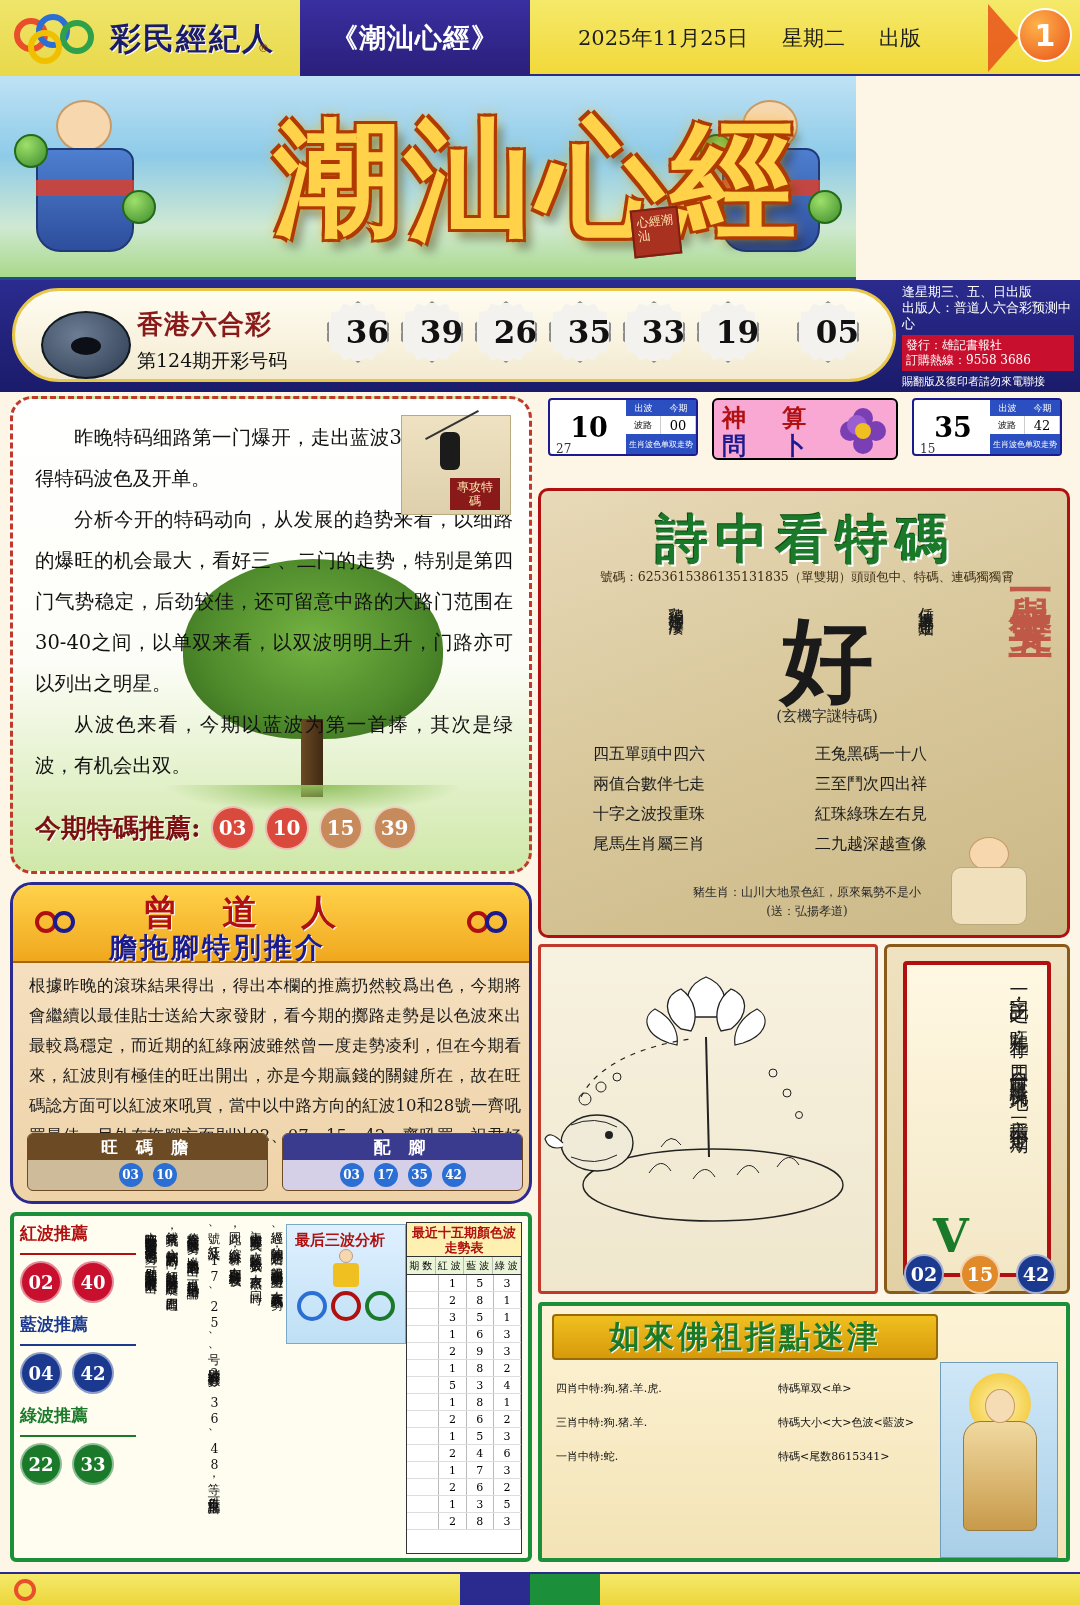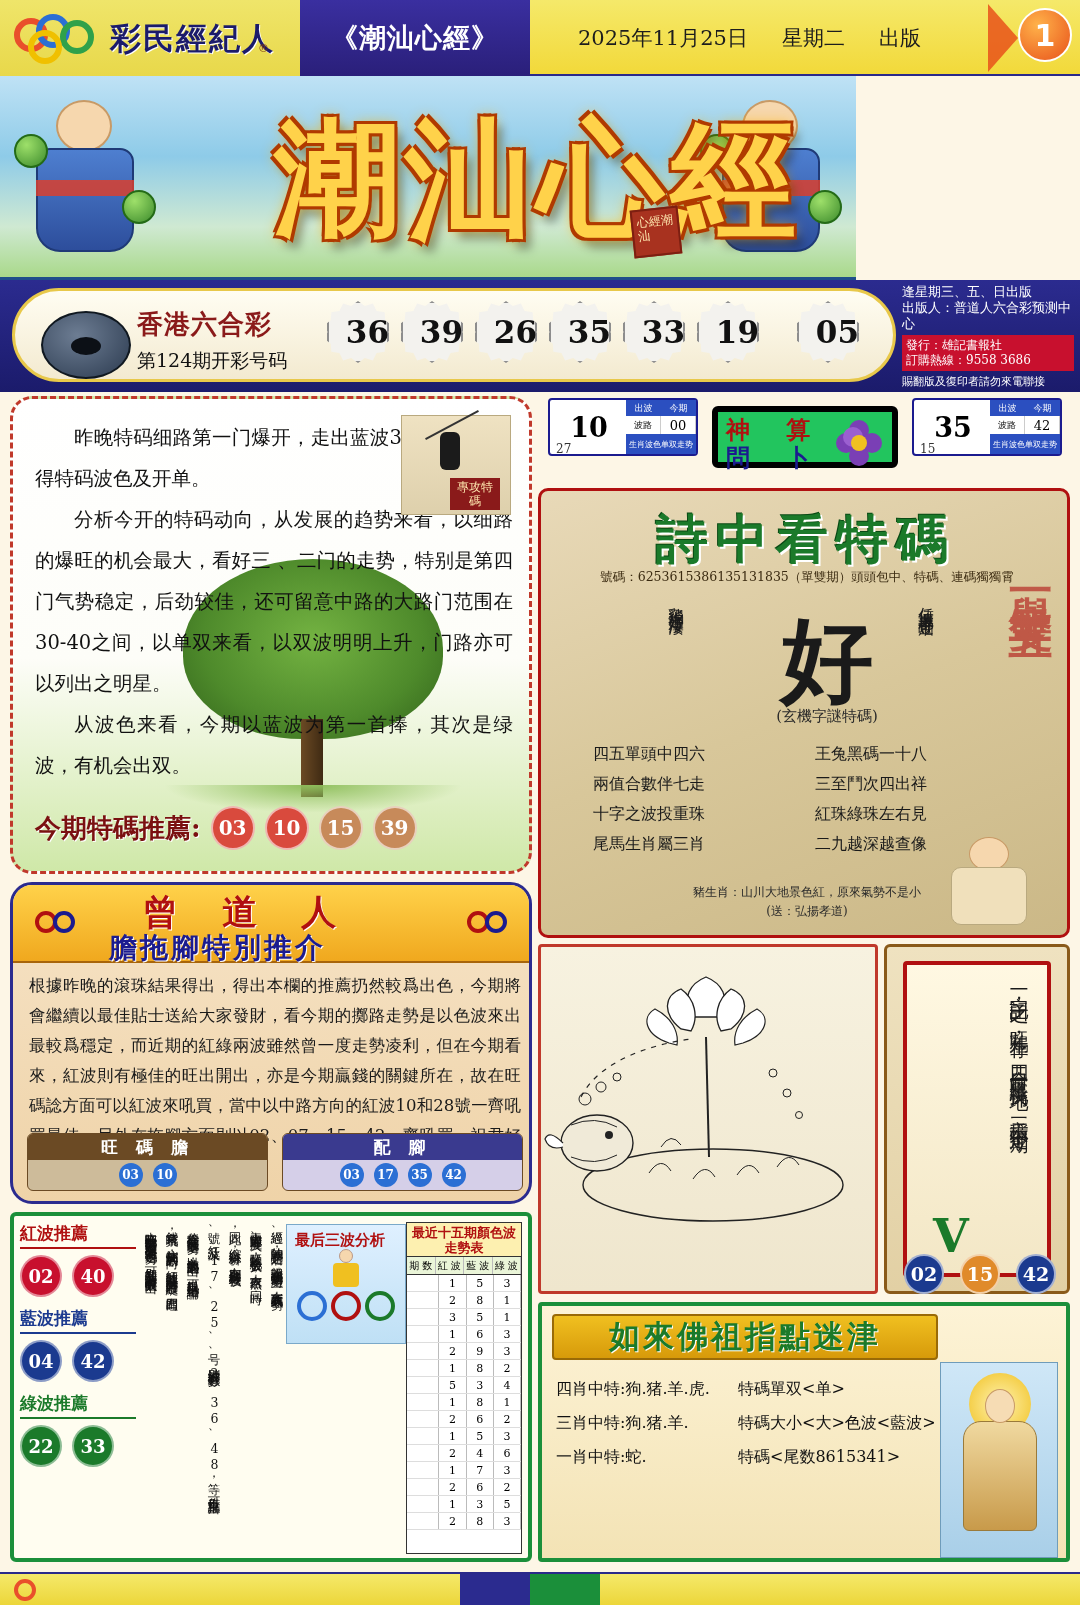--- a/index.html
+++ b/index.html
@@ -311,21 +311,21 @@
   .wave {
     position:absolute; left:10px; top:820px; width:522px; height:350px;
     border:4px solid #1b8f3a; border-radius:6px;
     background:#fffdf0; overflow:hidden;
   }
   .wave-left { position:absolute; left:6px; top:6px; width:116px; height:332px; }
   .wv-group { margin-bottom:10px; }
   .wv-title {
     font-size:17px; font-weight:bold; color:#b01010;
     font-family:"DejaVu Serif","Liberation Serif",serif;
-    border-bottom:2px solid #b01010; padding-bottom:2px; margin-bottom:6px;
+    border-bottom:2px solid #b01010; padding-bottom:8px; margin-bottom:6px;
   }
   .wv-title.blue { color:#1b3a8f; border-color:#1b3a8f; }
   .wv-title.green { color:#1b7a2a; border-color:#1b7a2a; }
   .wv-balls { display:flex; gap:10px; }
   .wv-ball {
     width:42px; height:42px; border-radius:50%;
     display:flex; align-items:center; justify-content:center;
     color:#fff; font-size:18px; font-weight:bold;
     font-family:"DejaVu Serif","Liberation Serif",serif;
     border:2px solid rgba(255,255,255,.5);
@@ -393,21 +393,21 @@
     font-size:27px; font-weight:bold; }
   .tp-sub { position:absolute; left:6px; bottom:-2px; font-size:12px; color:#333; }
   .tp-grid { position:absolute; right:0; top:0; width:70px; height:54px; }
   .tp-g1 { position:absolute; left:0; top:0; width:70px; height:16px; background:#2b4fc0; color:#fff; font-size:9px; display:flex; }
   .tp-g1 div { flex:1; display:flex; align-items:center; justify-content:center; }
   .tp-g2 { position:absolute; left:0; top:16px; width:70px; height:18px; font-size:13px; display:flex; }
   .tp-g2 div { flex:1; display:flex; align-items:center; justify-content:center; border-right:1px solid #ccc; }
   .tp-g3 { position:absolute; left:0; top:34px; width:70px; height:20px; background:#2b4fc0; color:#fff; font-size:8px; display:flex; align-items:center; justify-content:center; text-align:center; line-height:9px;}
   .shensuan {
     position:absolute; left:712px; top:6px; width:186px; height:62px;
-    background:#22c55e; border:6px solid #000000; border-radius:6px;margin-top:8px;
+    background:#f9a8d4; border:2px solid #000000; border-radius:6px;
   }
   .ss-t {
     position:absolute; left:8px; top:2px; font-size:24px; font-weight:bold; color:#b01010;
     letter-spacing:14px; font-family:"DejaVu Serif","Liberation Serif",serif;
   }
   .ss-t2 {
     position:absolute; left:8px; top:30px; font-size:24px; font-weight:bold; color:#1b1b8f;
     letter-spacing:14px; font-family:"DejaVu Serif","Liberation Serif",serif;
   }
   .ss-flower {
@@ -529,21 +529,21 @@
     border:2px solid #9a6a06; border-radius:4px;
     display:flex; align-items:center; justify-content:center;
     font-size:31px; font-weight:bold; color:#1b7a2a; letter-spacing:3px;
     font-family:"DejaVu Serif","Liberation Serif",serif;
     text-shadow:1px 1px 0 #fff;
   }
   .bd-rows {
     position:absolute; left:14px; top:66px; width:382px;
     font-family:"DejaVu Serif","Liberation Serif",serif;
   }
-  .bd-row { display:flex; font-size:16px; line-height:34px; color:#111; }
+  .bd-row { display:flex; font-size:11px; line-height:34px; color:#111;gap:40px; }
   .bd-row .a { width:182px; }
   .bd-row .b { flex:1; }
   .bd-fig {
     position:absolute; right:8px; top:56px; width:118px; height:196px;
     background:linear-gradient(180deg,#cfe7f7,#a9cfe8);
     border:1px solid #6f9cba;
   }
   .bd-fig .halo {
     position:absolute; left:28px; top:10px; width:62px; height:62px;
     border-radius:50%; background:radial-gradient(circle,#fff3b0,#f0c020);

